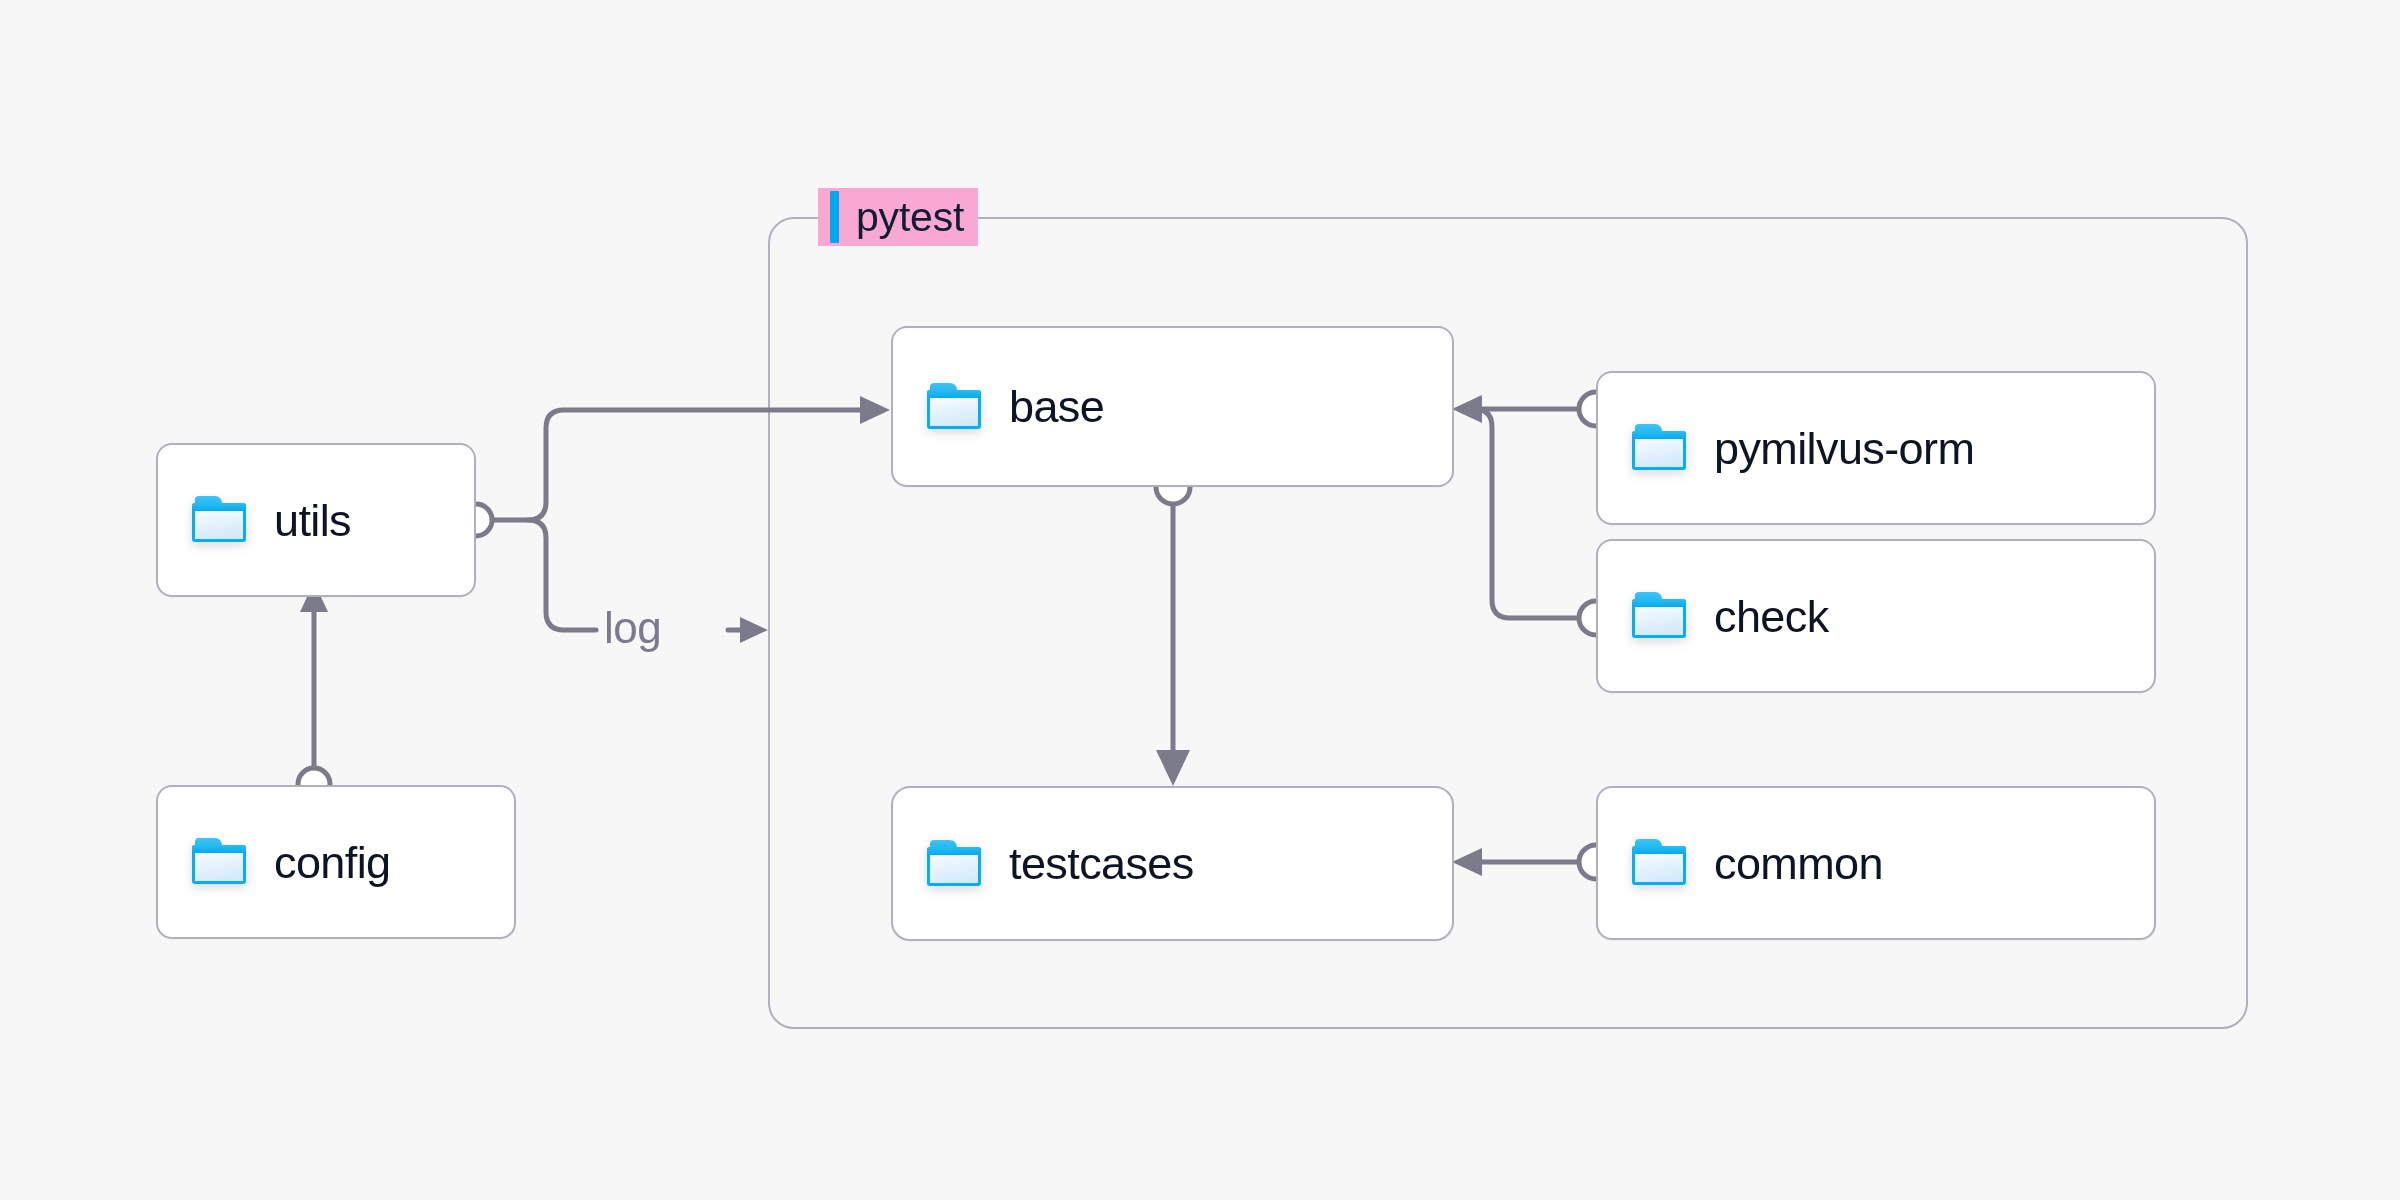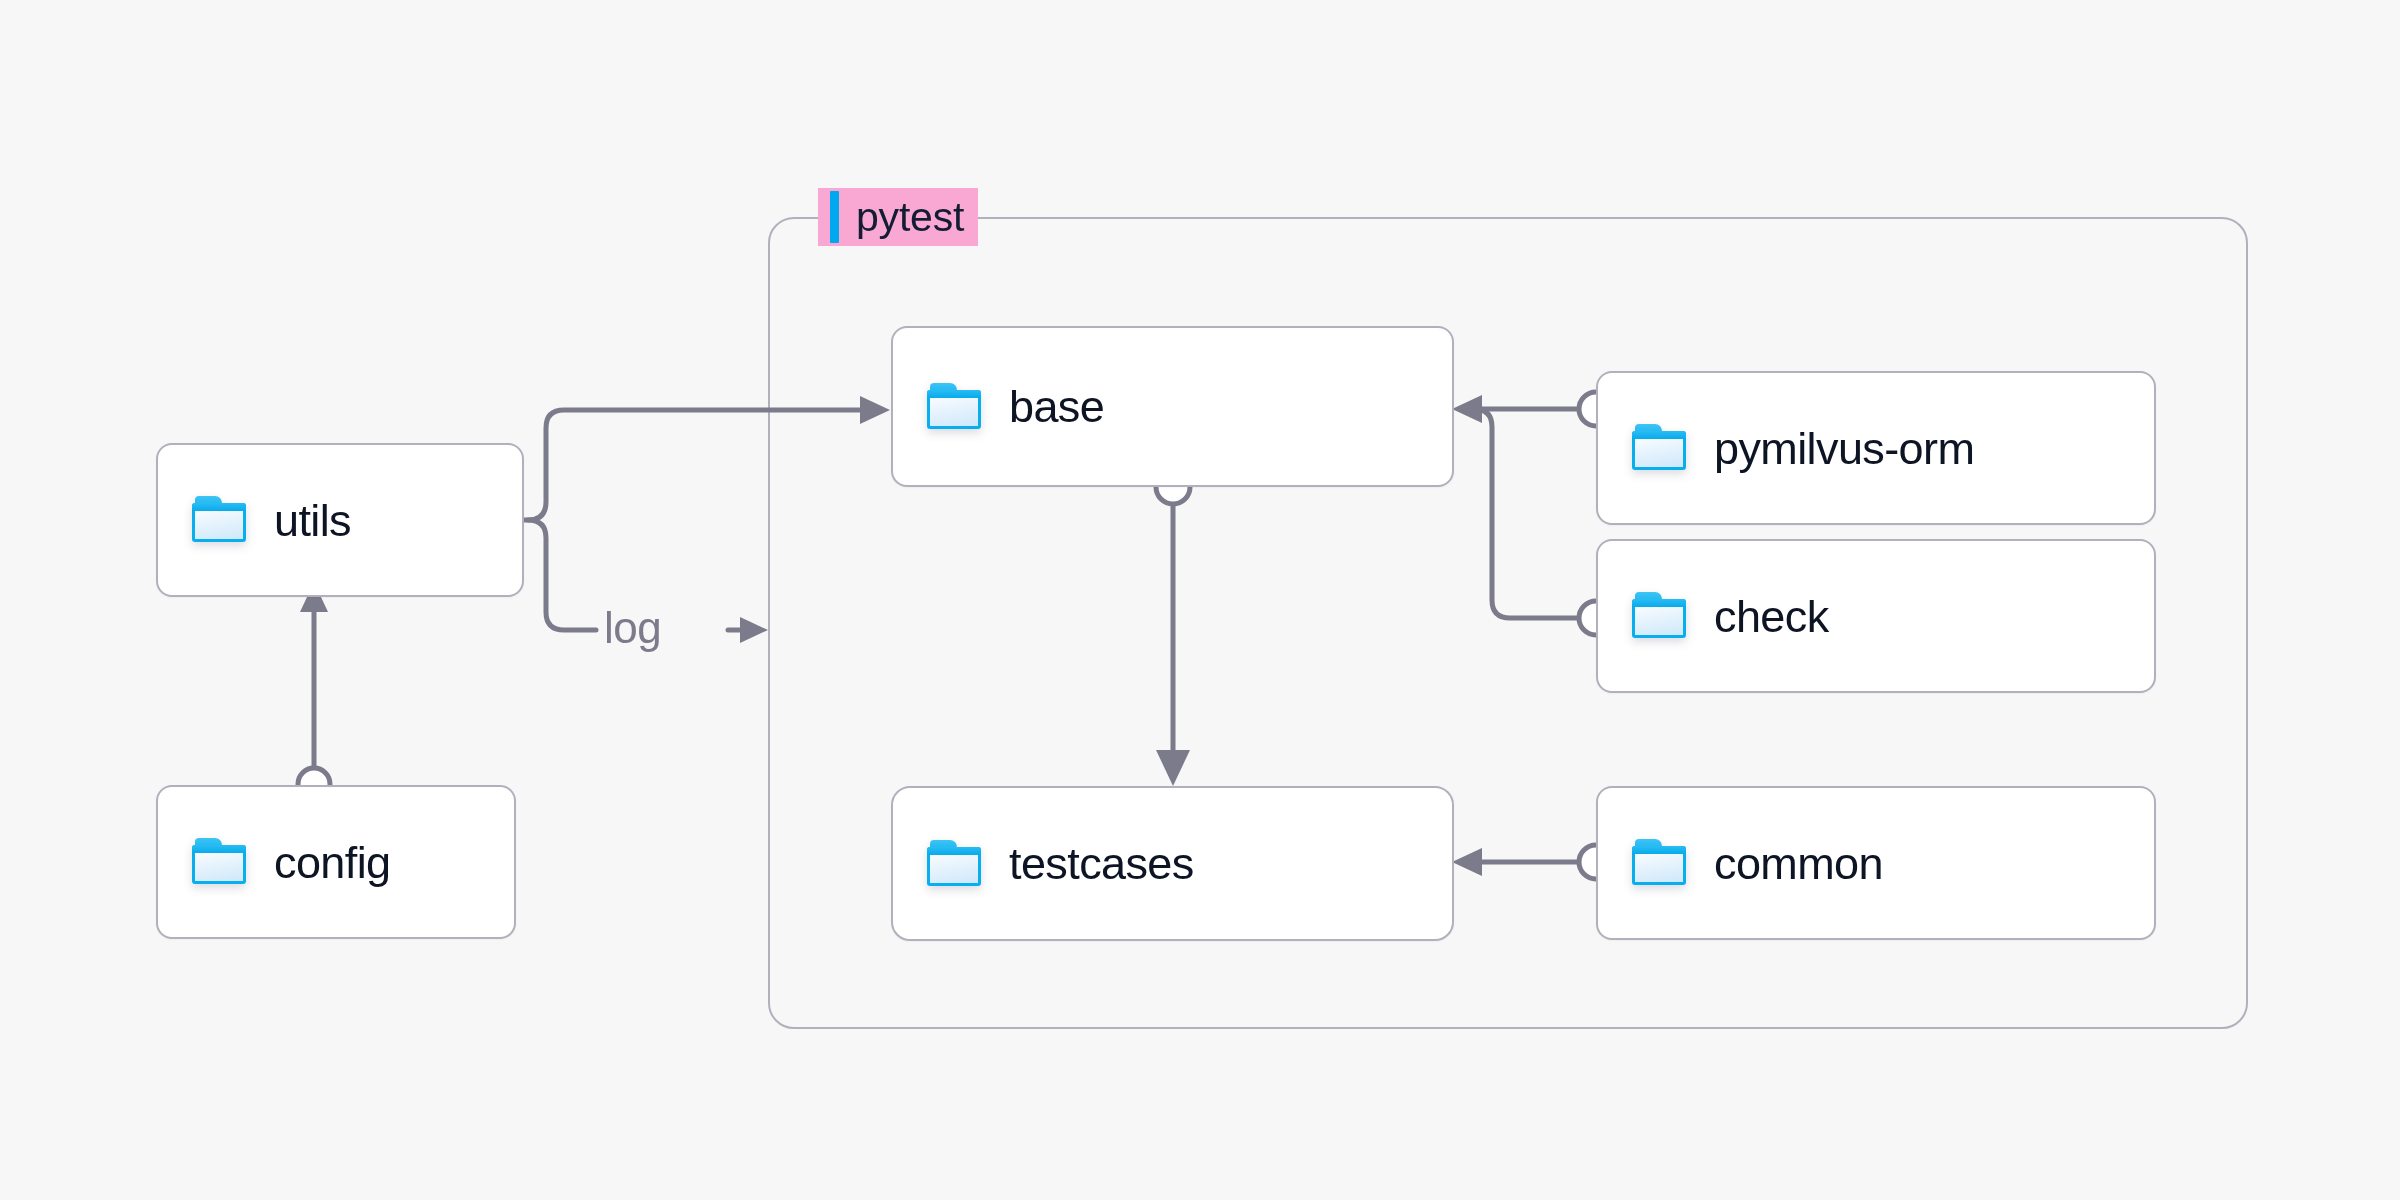--- a/index.html
+++ b/index.html
@@ -200,21 +200,21 @@
     <g>
       <path class="wire" d="M1580,862 L1470,862"></path>
       <polygon class="arrow-head" points="1452,862 1482,848 1482,876"></polygon>
       <circle class="port" cx="1596" cy="862" r="17"></circle>
     </g>
 
   </svg>
 
   <div class="edge-label" style="left:604px; top:606px;">log</div>
 
-  <div class="node" style="left:156px; top:443px; width:368px; height:154px;">
+  <div class="node" style="left:156px; top:443px; width:320px; height:154px;">
     <span class="folder-icon">
       <span class="tab"></span>
         <span class="body"></span>
         <span class="lip"></span>
     </span>
     <span class="node-label">utils</span>
   </div>
 
   <div class="node" style="left:156px; top:785px; width:360px; height:154px;">
     <span class="folder-icon">

